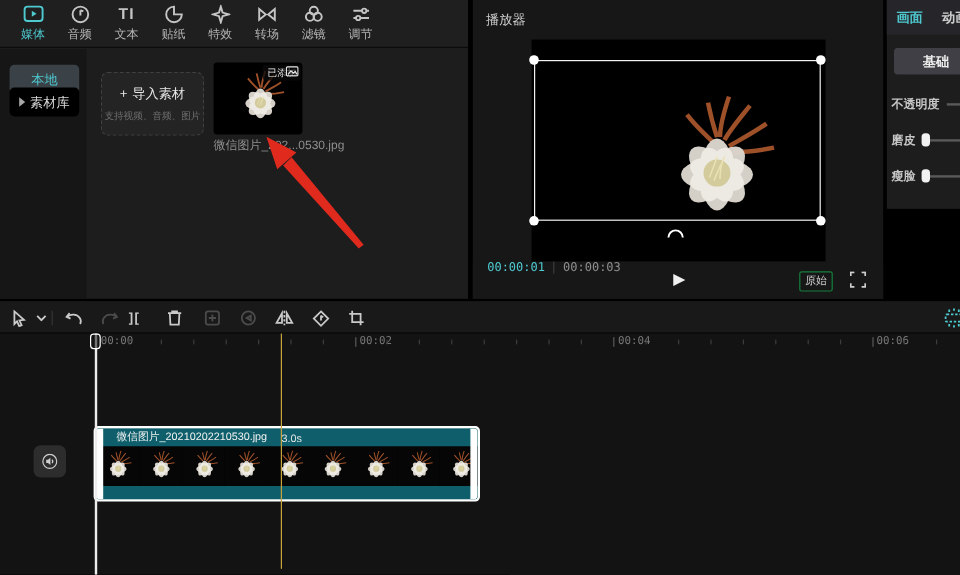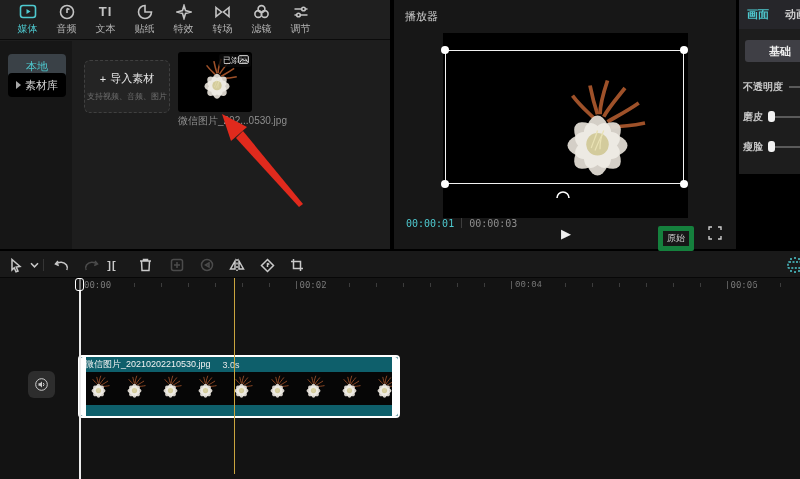--- a/index.html
+++ b/index.html
@@ -54,21 +54,21 @@
     border:1.5px solid #f2f2f2; }
   .dot { position:absolute; width:8px; height:8px; border-radius:50%; background:#fff; }
   #rotate-handle { position:absolute; left:112px; top:155px; width:16px; height:12px; }
   #player-bar { position:absolute; left:0; bottom:0; width:342px; height:31px; background:#171717;
     display:flex; align-items:flex-start; padding:0 12px; }
   #time-cur { color:#4ec9cf; font-size:10px; font-family:"DejaVu Sans Mono",monospace; }
   #time-sep { width:1px; height:10px; background:#3d3d3d; margin:0 7px; }
   #time-dur { color:#8d8d8d; font-size:10px; font-family:"DejaVu Sans Mono",monospace; }
   #play-btn { position:absolute; left:163px; top:6px; width:18px; height:18px;
     color:#f0f0f0; font-size:13px; display:flex; align-items:center; justify-content:center; cursor:pointer; }
-  #orig-btn { position:absolute; right:42px; top:8px; border:5px solid #15803d; border-radius:2px;
+  #orig-btn { position:absolute; right:42px; top:8px; border:1px solid #15803d; border-radius:2px;
     color:#d2d2d2; font-size:9px; padding:1px 4px; cursor:pointer; }
   #fs-btn { position:absolute; right:14px; top:8px; width:14px; height:14px; cursor:pointer; }
 
   
   #right-panel { left:739px; top:0; width:61px; height:174px; background:#1d1d1d;font-weight:bold; }
   #insp-tabs { position:absolute; left:0; top:0; width:61px; height:29px; background:#26262a;
     display:flex; align-items:center; gap:16px; padding-left:8px; }
   .insp-tab { font-size:11px; color:#cfcfcf; cursor:pointer; white-space:nowrap; }
   .insp-tab.active { color:#4ec9cf; }
   #basic-btn { position:absolute; left:6px; top:40px; width:70px; height:22px; background:#3f3f45;
@@ -96,21 +96,21 @@
   .tick-minor { position:absolute; top:5px; width:1px; height:4px; background:#3c3c3c; }
   .tick-major { position:absolute; top:3px; width:1px; height:8px; background:#5a5a5a; }
   .tick-label { position:absolute; top:2px; color:#787878; font-size:9px;
     font-family:"DejaVu Sans Mono",monospace; }
 
   #mute-btn { position:absolute; left:28px; top:120px; width:27px; height:27px; background:#2d2d2d;
     border-radius:6px; display:flex; align-items:center; justify-content:center; cursor:pointer; }
 
   #clip { position:absolute; left:78px; top:104px; width:322px; height:63px;
     border:2px solid #fff; border-radius:4px; background:#0e5f6b; overflow:hidden; cursor:pointer; }
-  #clip-header { height:15px; background:#0e5f6b; display:flex; align-items:center; padding-left:5px; }
+  #clip-header { height:15px; background:#0e5f6b; display:flex; align-items:center; padding-left:17px; }
   #clip-name { color:#f2f2f2; font-size:9px; white-space:nowrap; }
   #clip-dur { color:#e4e4e4; font-size:9px; margin-left:12px; }
   #clip-strip { height:33px; background:#060606; display:flex; overflow:hidden; }
   .frame-cell { width:35.8px; height:33px; position:relative; flex:none; background:#060606; }
   .frame-cell svg { position:absolute; left:4px; top:2px; width:29px; height:29px; }
   #clip-footer { height:11px; background:#0e5f6b; }
   .clip-handle { position:absolute; top:0; width:6px; height:100%; background:#fff; z-index:5; }
   #clip-handle-l { left:0; border-radius:3px 0 0 3px; }
   #clip-handle-r { right:0; border-radius:0 3px 3px 0; }
 
@@ -408,21 +408,21 @@
         <span class="tick-major" style="left: 295.5px;"></span>
         <span class="tick-label" style="left: 299.5px;">00:02</span>
         <span class="tick-minor" style="left: 322.438px;"></span>
         <span class="tick-minor" style="left: 349.375px;"></span>
         <span class="tick-minor" style="left: 376.312px;"></span>
         <span class="tick-minor" style="left: 403.25px;"></span>
         <span class="tick-minor" style="left: 430.188px;"></span>
         <span class="tick-minor" style="left: 457.125px;"></span>
         <span class="tick-minor" style="left: 484.062px;"></span>
         <span class="tick-major" style="left: 511px;"></span>
-        <span class="tick-label" style="left: 515px; font-family: Liberation Mono, monospace;">00:04</span>
+        <span class="tick-label" style="left: 515px;">00:04</span>
         <span class="tick-minor" style="left: 537.938px;"></span>
         <span class="tick-minor" style="left: 564.875px;"></span>
         <span class="tick-minor" style="left: 591.812px;"></span>
         <span class="tick-minor" style="left: 618.75px;"></span>
         <span class="tick-minor" style="left: 645.688px;"></span>
         <span class="tick-minor" style="left: 672.625px;"></span>
         <span class="tick-minor" style="left: 699.562px;"></span>
         <span class="tick-major" style="left: 726.5px;"></span>
         <span class="tick-label" style="left: 730.5px;">00:06</span>
         <span class="tick-minor" style="left: 753.438px;"></span>

